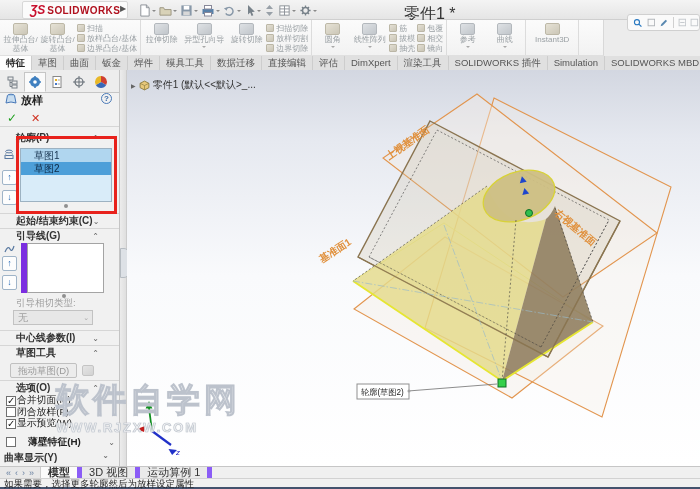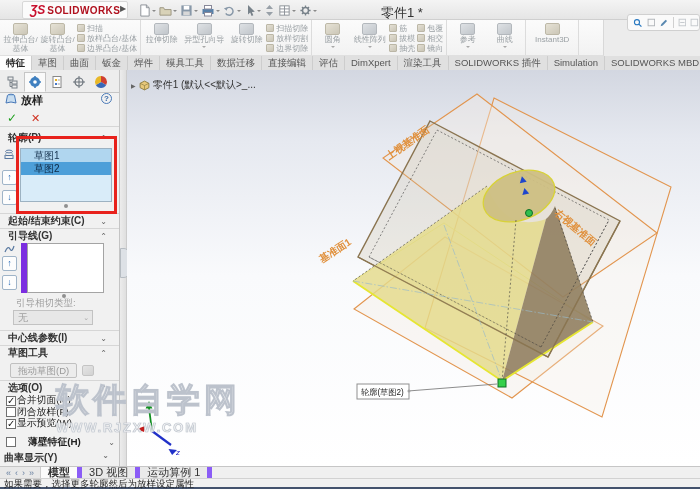--- a/index.html
+++ b/index.html
@@ -9,21 +9,21 @@
 
 .titlebar { position: absolute; left: 0; top: 0; width: 700px; height: 20px; background: linear-gradient(#f4f4f4, #e5e5e5); border-bottom: 1px solid #cfcfcf; }
 .logo { position: absolute; left: 6px; top: 1px; height: 18px; display: flex; align-items: center; gap: 2px; background: #fbfbfb; border: 1px solid #d8d8d8; border-radius: 2px; padding: 0 7px; margin-left: 16px; }
 .logo-ds { color: #c8102e; font-weight: bold; font-style: italic; font-size: 12px; }
 .logo-sw { color: #b0101e; font-weight: bold; font-size: 10px; letter-spacing: .4px; }
 .flyout-btn { position: absolute; left: 120px; top: 4px; font-size: 8px; color: #555; }
 .qat { position: absolute; left: 138px; top: 2px; height: 16px; display: flex; align-items: center; gap: 3px; }
 .qicon { display: flex; align-items: center; gap: 1px; }
 .qicon svg { display: block; }
 .caret { width: 0; height: 0; border: 2.5px solid transparent; border-top-color: #8a8a8a; margin-top: 4px; }
-.doc-title { position: absolute; left: 381px; top: 4px; font-size: 13px; color: #333; }
+.doc-title { position: absolute; left: 404px; top: 4px; font-size: 16px; color: #333; }
 
 
 .searchbar { position: absolute; left: 627px; top: 14px; width: 73px; height: 17px; background: #fafafa; border: 1px solid #d0d0d0; border-radius: 3px; display: flex; align-items: center; gap: 4px; padding-left: 5px; overflow: hidden; z-index: 20; }
 .sb-sep { width: 1px; height: 11px; background: #d0d0d0; }
 
 
 .ribbon { position: absolute; left: 0; top: 20px; width: 700px; height: 36px; background: #ececec; }
 .ribbon-inner { position: absolute; left: 0; top: 0; width: 604px; height: 36px; background: linear-gradient(#fbfbfb, #f2f2f2); border-right: 1px solid #d8d8d8; border-bottom: 1px solid #e0e0e0; display: flex; }
 .rgroup { display: flex; align-items: stretch; border-right: 1px solid #dcdcdc; padding: 1px 2px; }
 .bigbtn { width: 37px; display: flex; flex-direction: column; align-items: center; color: #9aa0a4; font-size: 8px; line-height: 8.5px; text-align: center; padding-top: 1px; }
@@ -45,21 +45,21 @@
 .pmtabs { height: 23px; display: flex; align-items: flex-end; padding-left: 2px; background: #ededed; border-bottom: 1px solid #c6c6c6; flex: none; }
 .pmtab { width: 22px; height: 20px; display: flex; align-items: center; justify-content: center; border: 1px solid transparent; }
 .pmtab.active { background: #fafafa; border-color: #c6c6c6; border-bottom-color: #fafafa; }
 .pmtitle { height: 17px; display: flex; gap: 4px; padding-left: 5px; flex: none; }
 .pmtitle .t { font-size: 11px; font-weight: bold; color: #222; }
 .helpbtn { margin-left: auto; margin-right: 7px; width: 11px; height: 11px; border: 1px solid #4a7ab8; border-radius: 50%; color: #3a6aa8; font-size: 8px; line-height: 9px; text-align: center; font-weight: bold; }
 .pmactions { height: 16px; display: flex; align-items: center; gap: 14px; padding-left: 7px; flex: none; }
 .okbtn { color: #1ea01e; font-size: 12px; font-weight: bold; line-height: 12px; }
 .xbtn { color: #d03020; font-size: 11px; font-weight: bold; line-height: 11px; }
 .pmdiv { height: 1px; background: #d6d6d6; flex: none; }
-.sechead { display: flex; align-items: center; font-size: 10px; font-weight: bold; color: #333; padding: 0 8px; height: 14px; flex: none; white-space: nowrap; }
+.sechead { display: flex; align-items: center; font-size: 10px; font-weight: bold; color: #333; padding: 0 16px; height: 14px; flex: none; white-space: nowrap; }
 .chev { margin-left: auto; margin-right: 4px; color: #666; font-size: 8px; font-weight: normal; }
 .secbody { position: relative; flex: none; }
 .udbtn { position: absolute; left: 2px; width: 15px; height: 15px; background: #fdfdfd; border: 1px solid #9fb4c8; border-radius: 2px; color: #2b6cb8; font-size: 9px; line-height: 13px; text-align: center; }
 .proflist { position: absolute; left: 20px; top: 3px; width: 92px; height: 54px; background: #d9ecf9; border: 1px solid #9db2c2; overflow: hidden; }
 .prow { height: 13px; font-size: 10px; color: #15324e; padding-left: 13px; line-height: 13px; }
 .prow.r0 { background: #b0d6ef; }
 .prow.sel { background: #4d9fd9; color: #0d2844; }
 .rsdot { position: absolute; width: 4px; height: 4px; border-radius: 50%; background: #909090; }
 .guidelist { position: absolute; left: 27px; top: 0; width: 77px; height: 50px; background: #fff; border: 1px solid #a4a4a4; }
 .purplebar { position: absolute; left: 21px; top: 0; width: 6px; height: 50px; background: #7b2ee0; }

